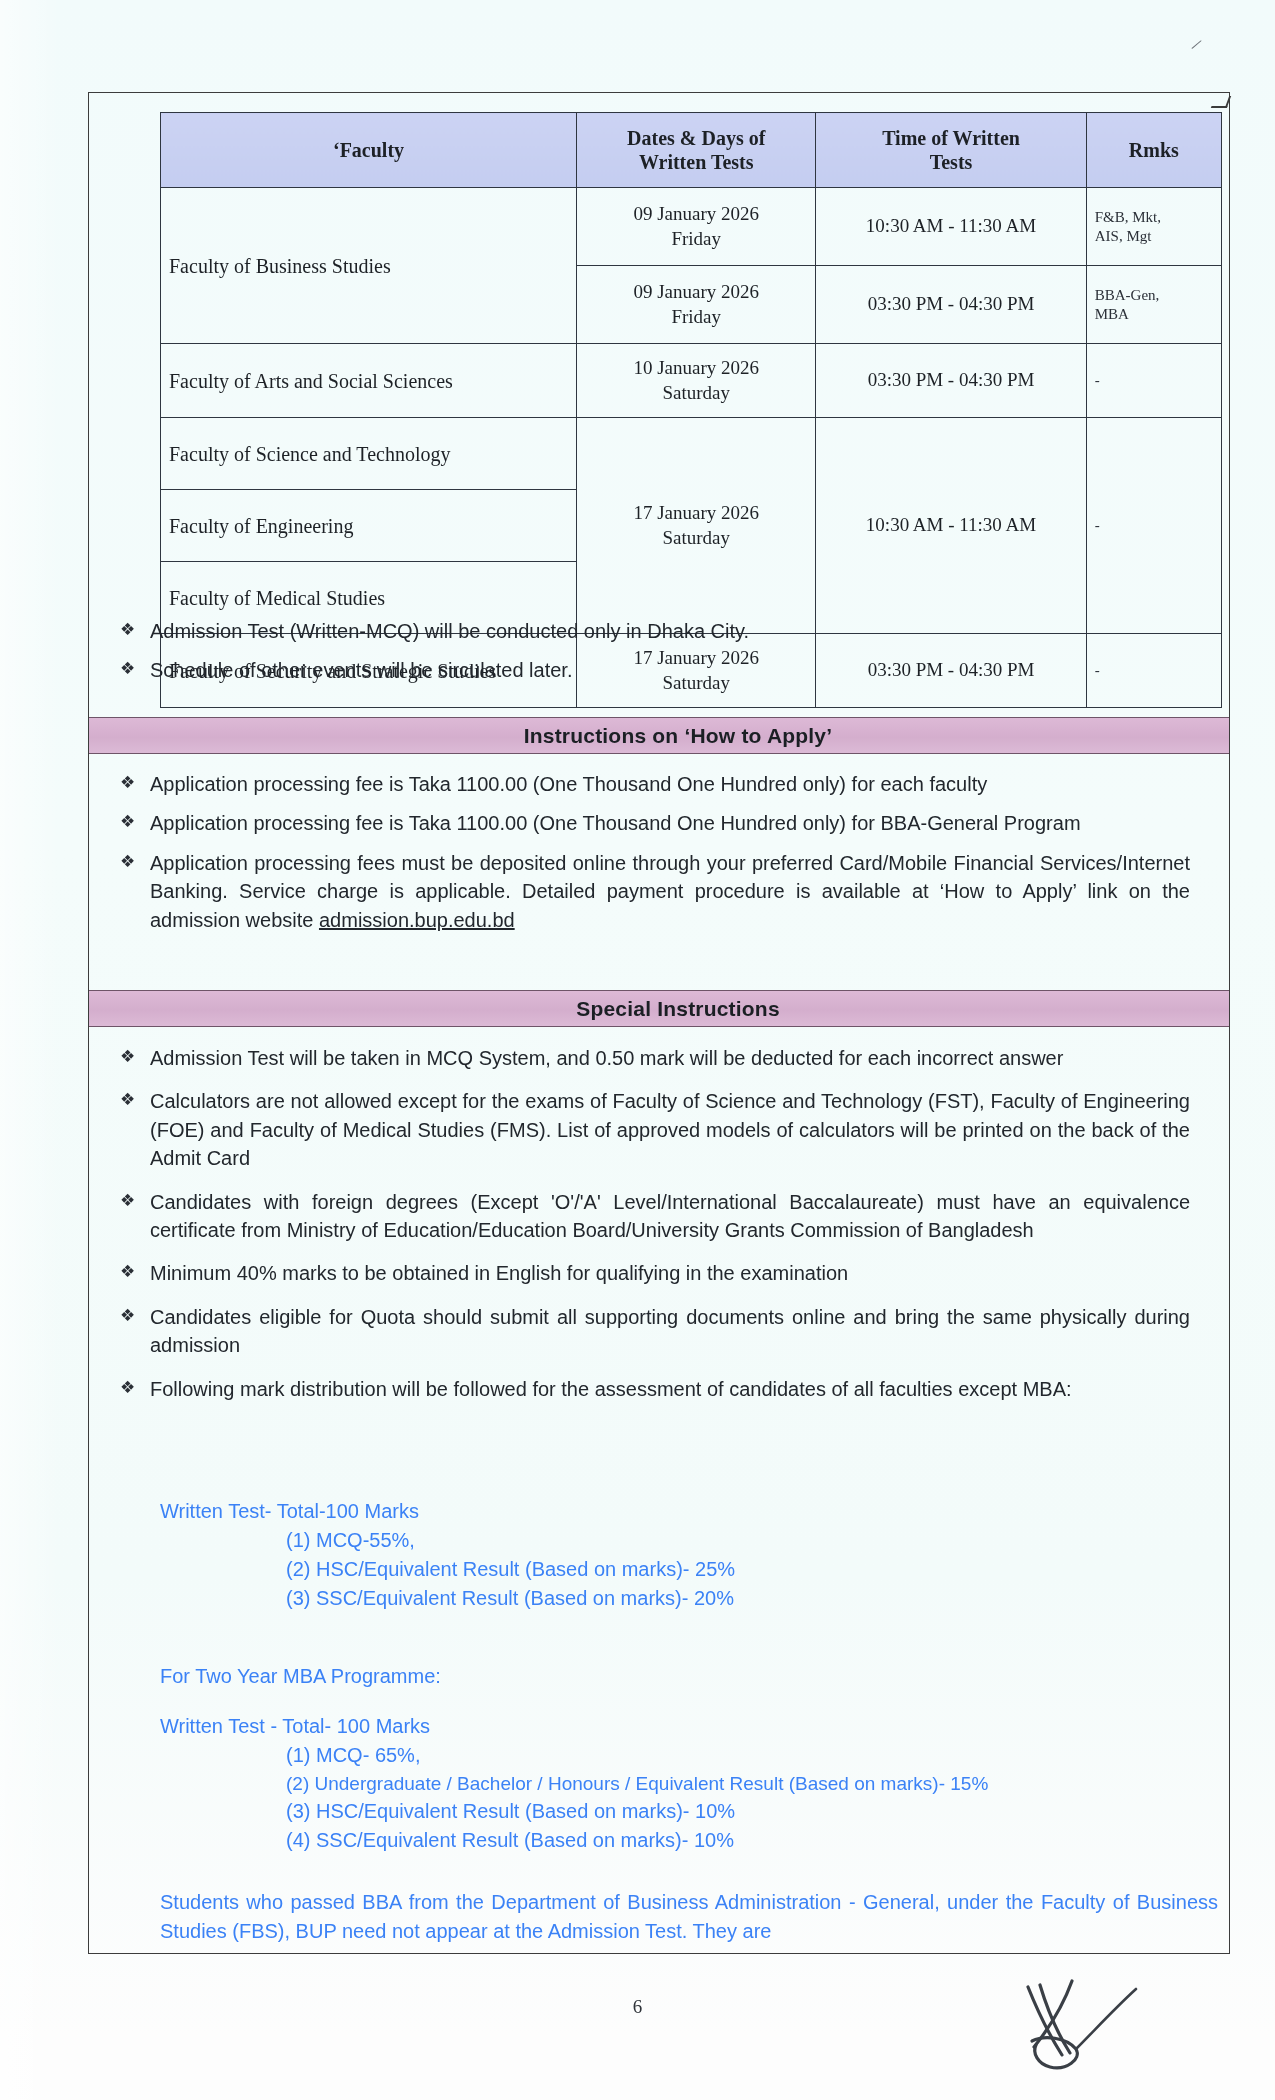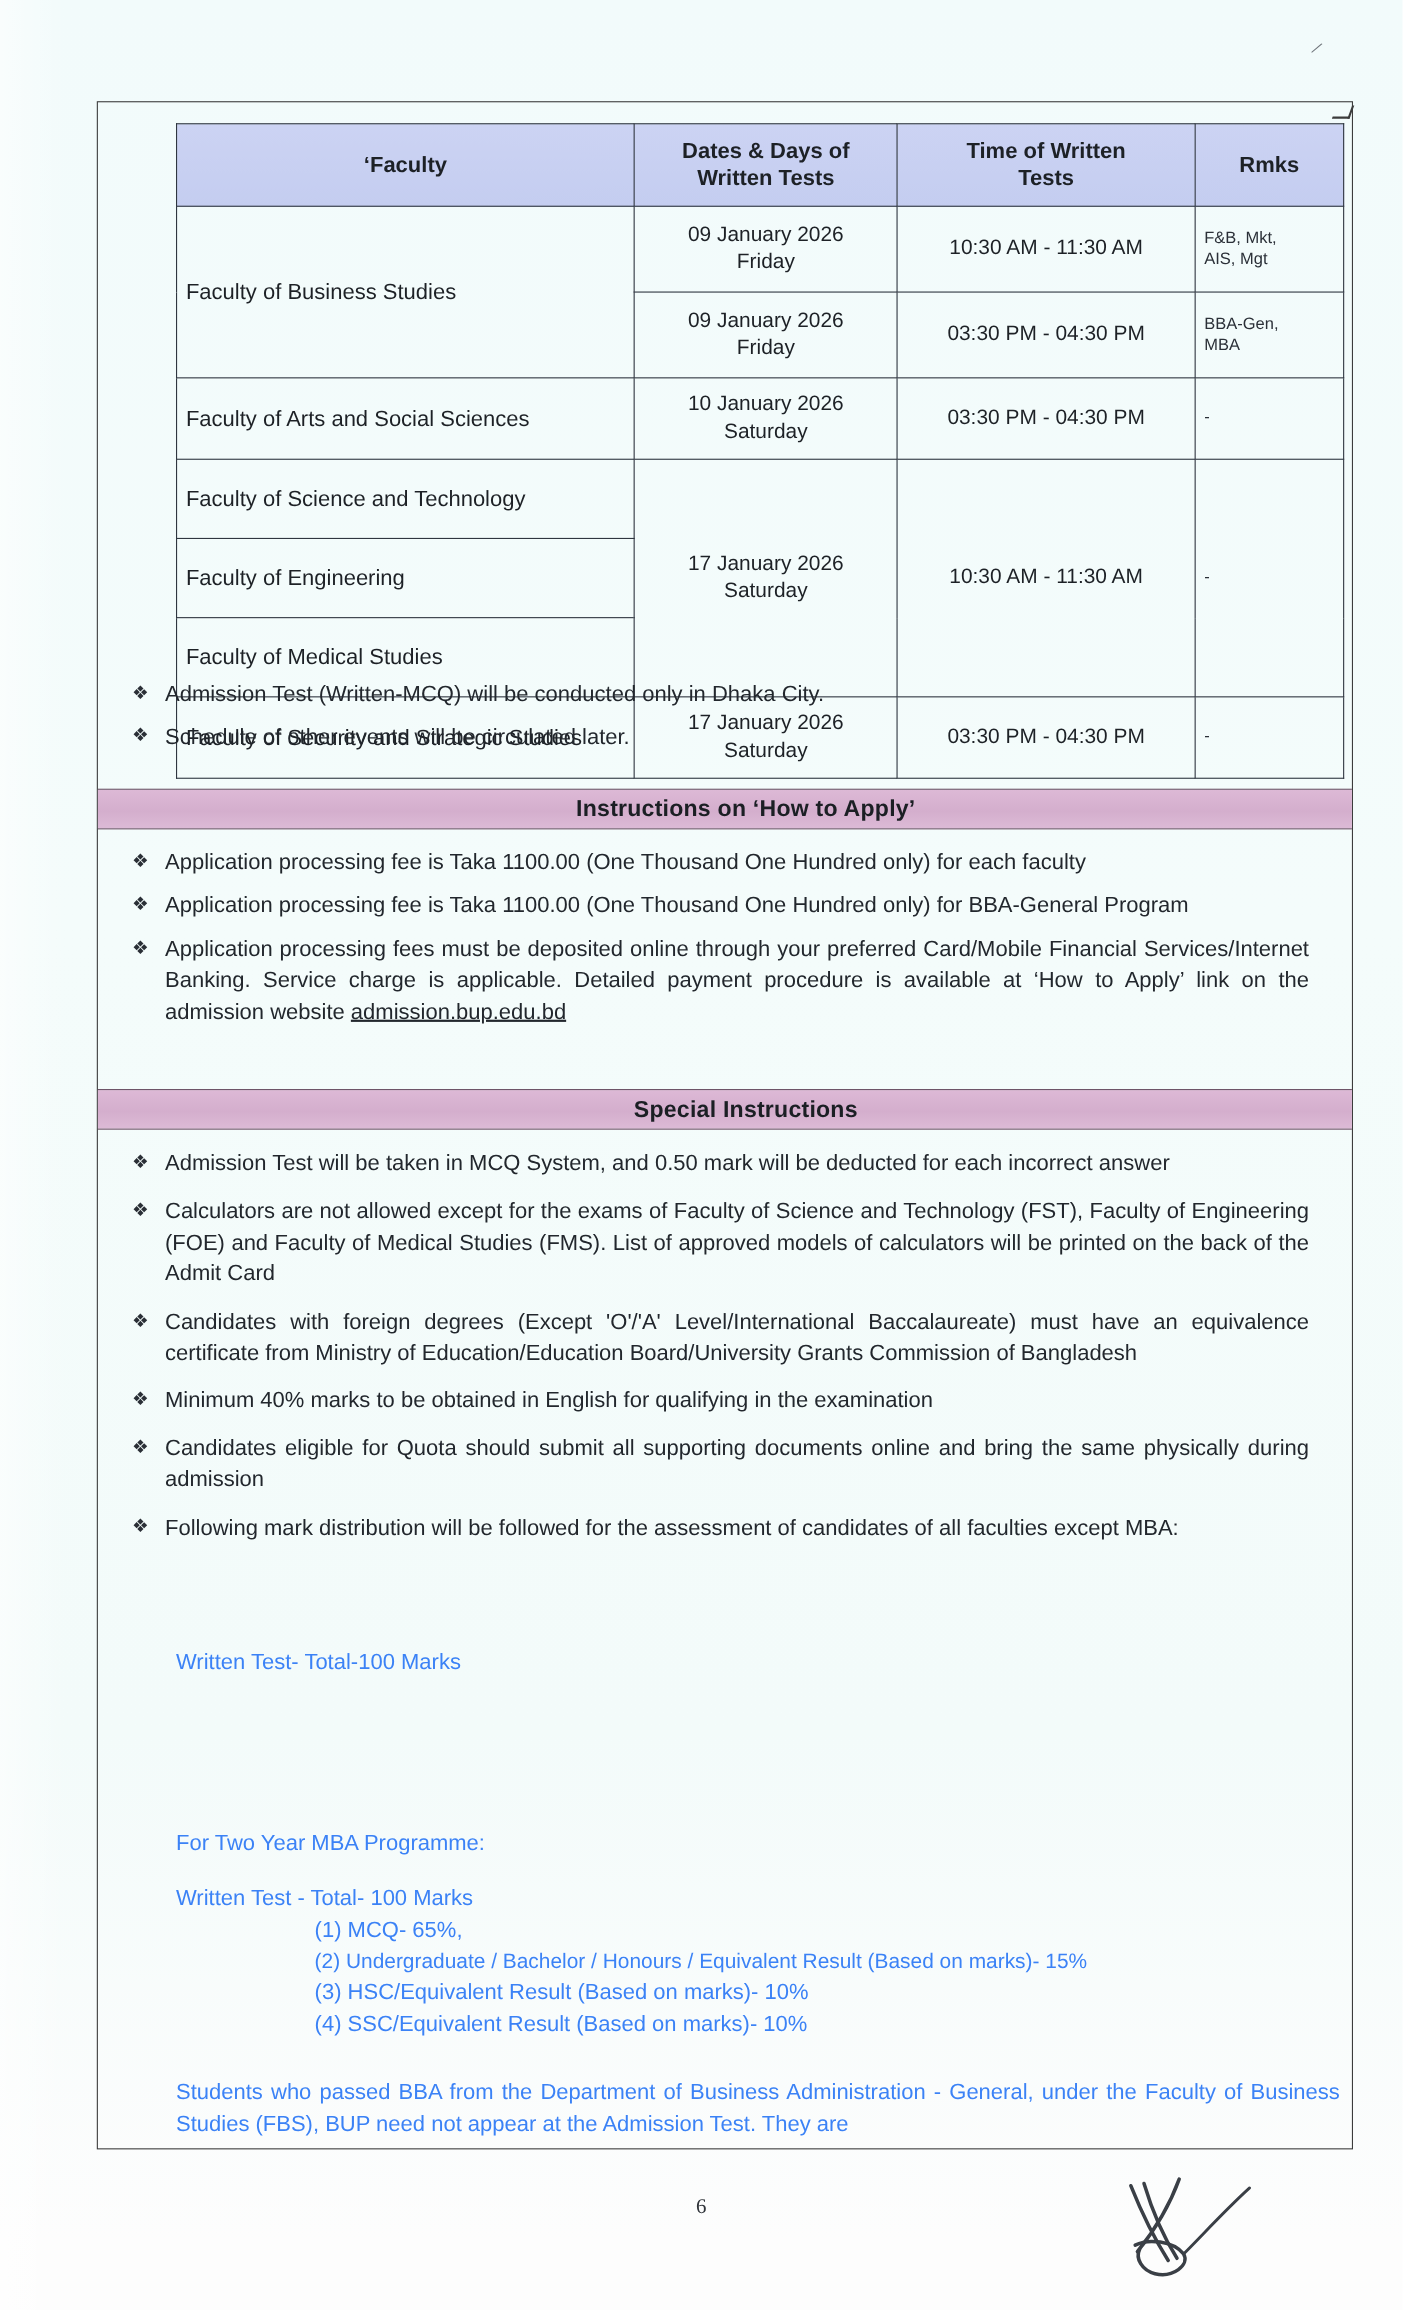--- a/index.html
+++ b/index.html
@@ -49,20 +49,21 @@
     left: 160px;
     top: 112px;
     width: 1062px;
   }
   table.sched {
     border-collapse: collapse;
     width: 1062px;
     table-layout: fixed;
     font-size: 19px;
     color: #1d2126;
+    font-family: Liberation Serif, serif;
   }
   table.sched th, table.sched td {
     border: 1px solid #2f3640;
     padding: 6px 8px;
     vertical-align: middle;
   }
   table.sched thead th {
     background: linear-gradient(180deg,#ccd3f3,#c4cdf0);
     font-weight: bold;
     text-align: center;
@@ -343,20 +344,25 @@
     <div class="b-text just">Candidates eligible for Quota should submit all supporting documents online and bring the same physically during admission</div>
   </div>
   <div class="b-row just" style="margin-top:15px;">
     <div class="b-mark">❖</div>
     <div class="b-text just"><b>Following mark distribution will be followed for the assessment of candidates of all faculties except MBA:</b></div>
   </div>
 </div>
 
 <div class="sub-block" style="top:1497px; width:1030px;">
   <div>Written Test- Total-100 Marks</div>
+  <ul class="indent-list">
+    <li>(1) MCQ-55%,</li>
+    <li>(2) HSC/Equivalent Result (Based on marks)- 25%</li>
+    <li>(3) SSC/Equivalent Result (Based on marks)- 20%</li>
+  </ul>
 </div>
 
 <div class="sub-block" style="top:1662px; width:1030px;">
   <b>For Two Year MBA Programme:</b>
 </div>
 
 <div class="sub-block" style="top:1712px; width:1040px;">
   <div>Written Test - Total- 100 Marks</div>
   <ul class="indent-list">
     <li>(1) MCQ- 65%,</li>

